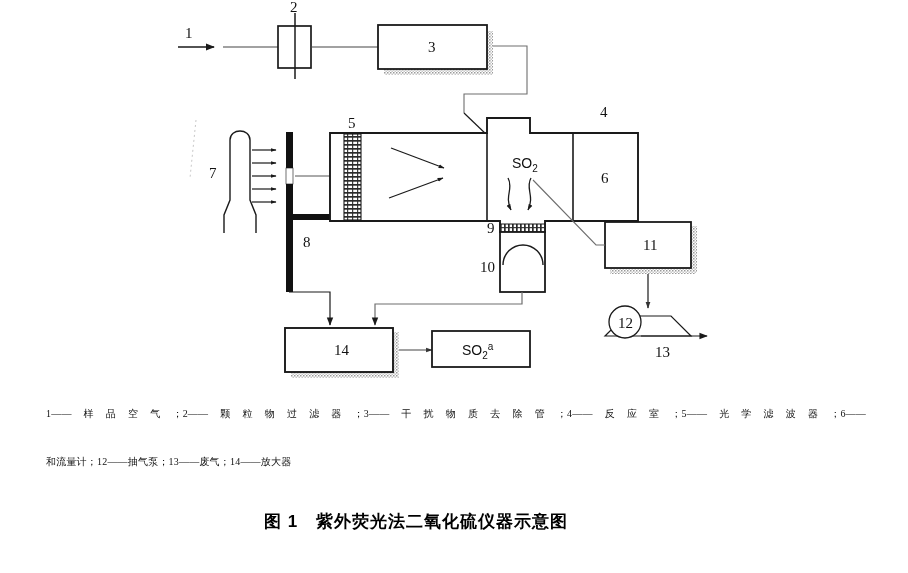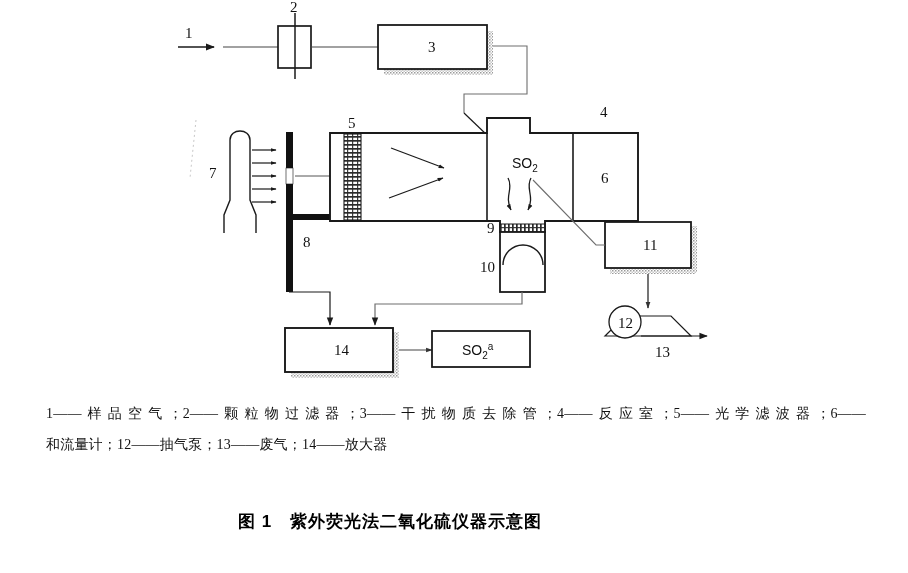--- a/index.html
+++ b/index.html
@@ -30,47 +30,49 @@
     display: block;
     width: 908px;
     height: 390px;
   }
   .legend-block {
     position: absolute;
     left: 46px;
     top: 398px;
     width: 820px;
     font-family: "Liberation Serif", "DejaVu Serif", serif;
-    font-size: 14px;
+    font-size: 10px;
     line-height: 31px;
     color: #111111;
     text-align: justify;
     text-justify: inter-character;
   }
   .legend-line {
     white-space: normal;
     letter-spacing: 0.2px;
   }
   .legend-line.l1, .legend-line.l2 {
     text-align-last: justify;
   }
   .legend-line.l3 {
     text-align-last: left;
+    margin-top: 17px;
   }
   .caption {
     position: absolute;
     left: 0;
     top: 510px;
     width: 780px;
     text-align: center;
     font-family: "Liberation Sans", "DejaVu Sans", sans-serif;
     font-weight: bold;
     font-size: 17px;
     letter-spacing: 1px;
     color: #000000;
+    padding-left: 26px;
   }
   .svg-num {
     font-family: "Liberation Serif", "DejaVu Serif", serif;
     font-size: 15px;
     fill: #111111;
   }
   .svg-label {
     font-family: "Liberation Sans", "DejaVu Sans", sans-serif;
     font-size: 14px;
     fill: #111111;

